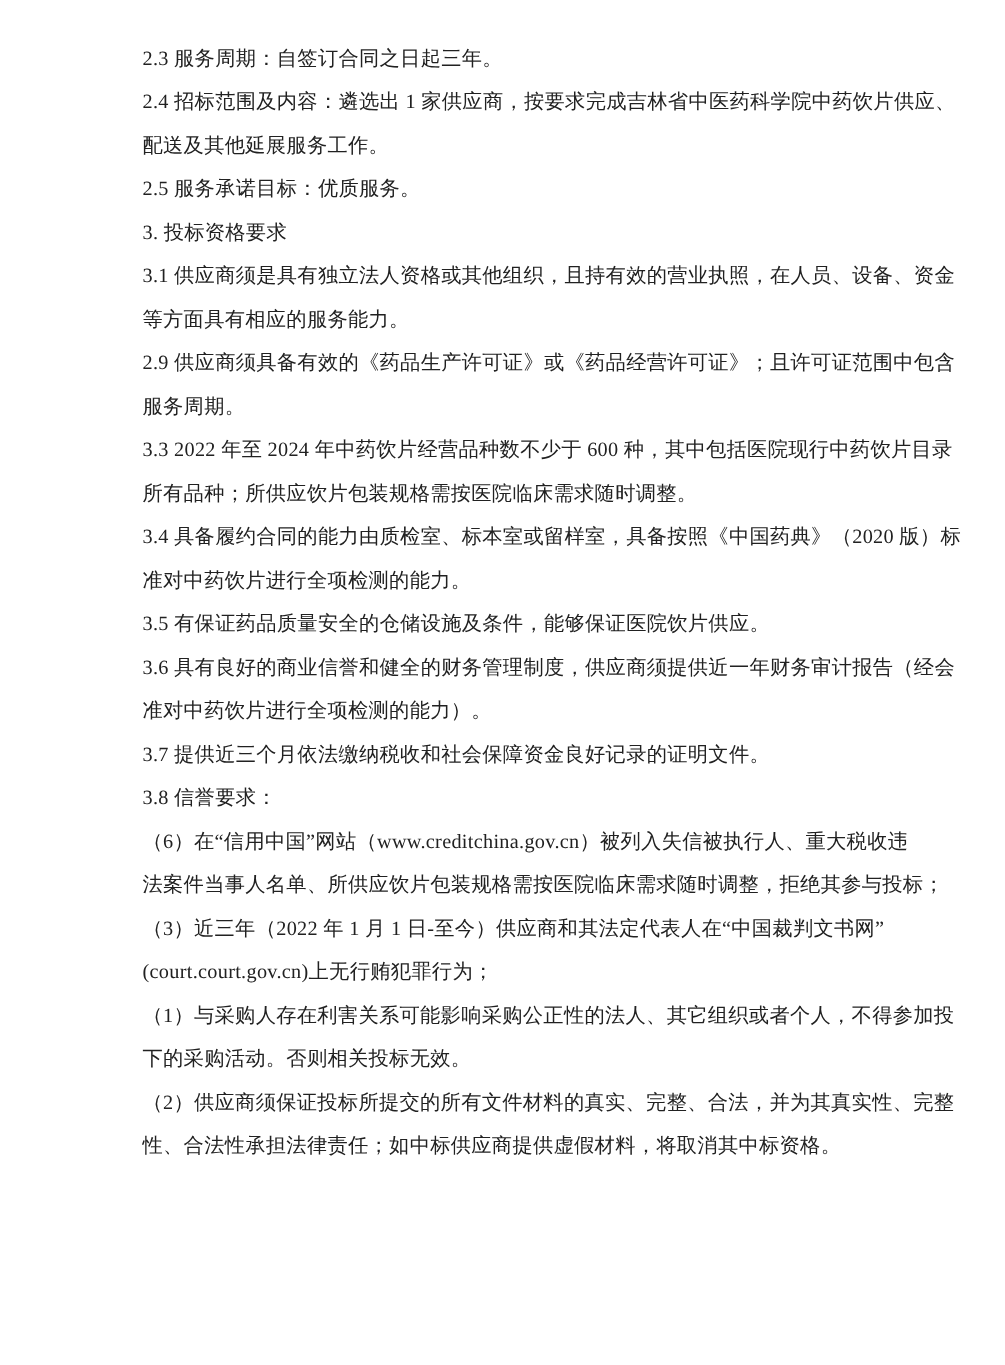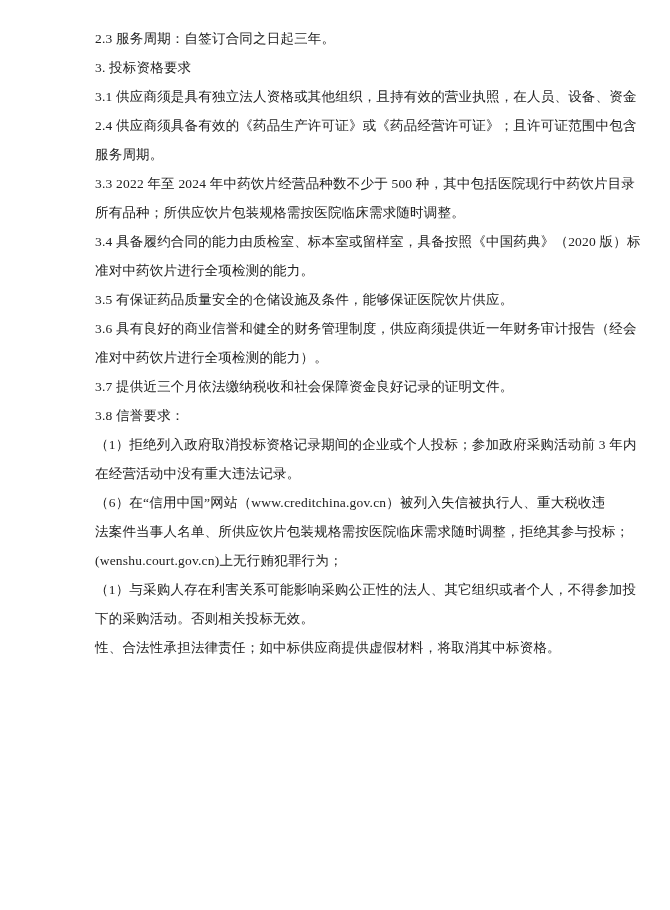--- a/index.html
+++ b/index.html
@@ -41,62 +41,68 @@
 </style>
 </head>
 <body>
 
 <div class="page">
   <div class="doc-content">
       <div class="paragraph">
         <div class="line">2.3 服务周期：自签订合同之日起三年。</div>
       </div>
       <div class="paragraph">
+        <div class="line">2.4 招标范围及内容：遴选出 1 家供应商，按要求完成吉林省中医药科学院中药饮片供应、</div>
+        <div class="line">配送及其他延展服务工作。</div>
+      </div>
+      <div class="paragraph">
+        <div class="line">2.5 服务承诺目标：优质服务。</div>
+      </div>
+      <div class="paragraph">
         <div class="line">3. 投标资格要求</div>
       </div>
       <div class="paragraph">
         <div class="line">3.1 供应商须是具有独立法人资格或其他组织，且持有效的营业执照，在人员、设备、资金</div>
+        <div class="line">等方面具有相应的服务能力。</div>
       </div>
       <div class="paragraph">
-        <div class="line">2.4 供应商须具备有效的《药品生产许可证》或《药品经营许可证》；且许可证范围中包含</div>
+        <div class="line">2.9 供应商须具备有效的《药品生产许可证》或《药品经营许可证》；且许可证范围中包含</div>
         <div class="line">服务周期。</div>
       </div>
       <div class="paragraph">
-        <div class="line">3.3 2022 年至 2024 年中药饮片经营品种数不少于 500 种，其中包括医院现行中药饮片目录</div>
+        <div class="line">3.3 2022 年至 2024 年中药饮片经营品种数不少于 600 种，其中包括医院现行中药饮片目录</div>
         <div class="line">所有品种；所供应饮片包装规格需按医院临床需求随时调整。</div>
       </div>
       <div class="paragraph">
         <div class="line">3.4 具备履约合同的能力由质检室、标本室或留样室，具备按照《中国药典》（2020 版）标</div>
         <div class="line">准对中药饮片进行全项检测的能力。</div>
       </div>
       <div class="paragraph">
         <div class="line">3.5 有保证药品质量安全的仓储设施及条件，能够保证医院饮片供应。</div>
       </div>
       <div class="paragraph">
         <div class="line">3.6 具有良好的商业信誉和健全的财务管理制度，供应商须提供近一年财务审计报告（经会</div>
         <div class="line">准对中药饮片进行全项检测的能力）。</div>
       </div>
       <div class="paragraph">
         <div class="line">3.7 提供近三个月依法缴纳税收和社会保障资金良好记录的证明文件。</div>
       </div>
       <div class="paragraph">
         <div class="line">3.8 信誉要求：</div>
       </div>
       <div class="paragraph">
-        <div class="line">（1）拒绝列入政府取消投标资格记录期间的企业或个人投标；参加政府采购活动前 3 年内</div>
-        <div class="line">在经营活动中没有重大违法记录。</div>
-      </div>
-      <div class="paragraph">
         <div class="line">（6）在“信用中国”网站（www.creditchina.gov.cn）被列入失信被执行人、重大税收违</div>
         <div class="line">法案件当事人名单、所供应饮片包装规格需按医院临床需求随时调整，拒绝其参与投标；</div>
       </div>
       <div class="paragraph">
-        <div class="line">(wenshu.court.gov.cn)上无行贿犯罪行为；</div>
+        <div class="line">（3）近三年（2022 年 1 月 1 日-至今）供应商和其法定代表人在“中国裁判文书网”</div>
+        <div class="line">(court.court.gov.cn)上无行贿犯罪行为；</div>
       </div>
       <div class="paragraph">
         <div class="line">（1）与采购人存在利害关系可能影响采购公正性的法人、其它组织或者个人，不得参加投</div>
         <div class="line">下的采购活动。否则相关投标无效。</div>
       </div>
       <div class="paragraph">
+        <div class="line">（2）供应商须保证投标所提交的所有文件材料的真实、完整、合法，并为其真实性、完整</div>
         <div class="line">性、合法性承担法律责任；如中标供应商提供虚假材料，将取消其中标资格。</div>
       </div>
     </div>
 </div>
 
 </body></html>

